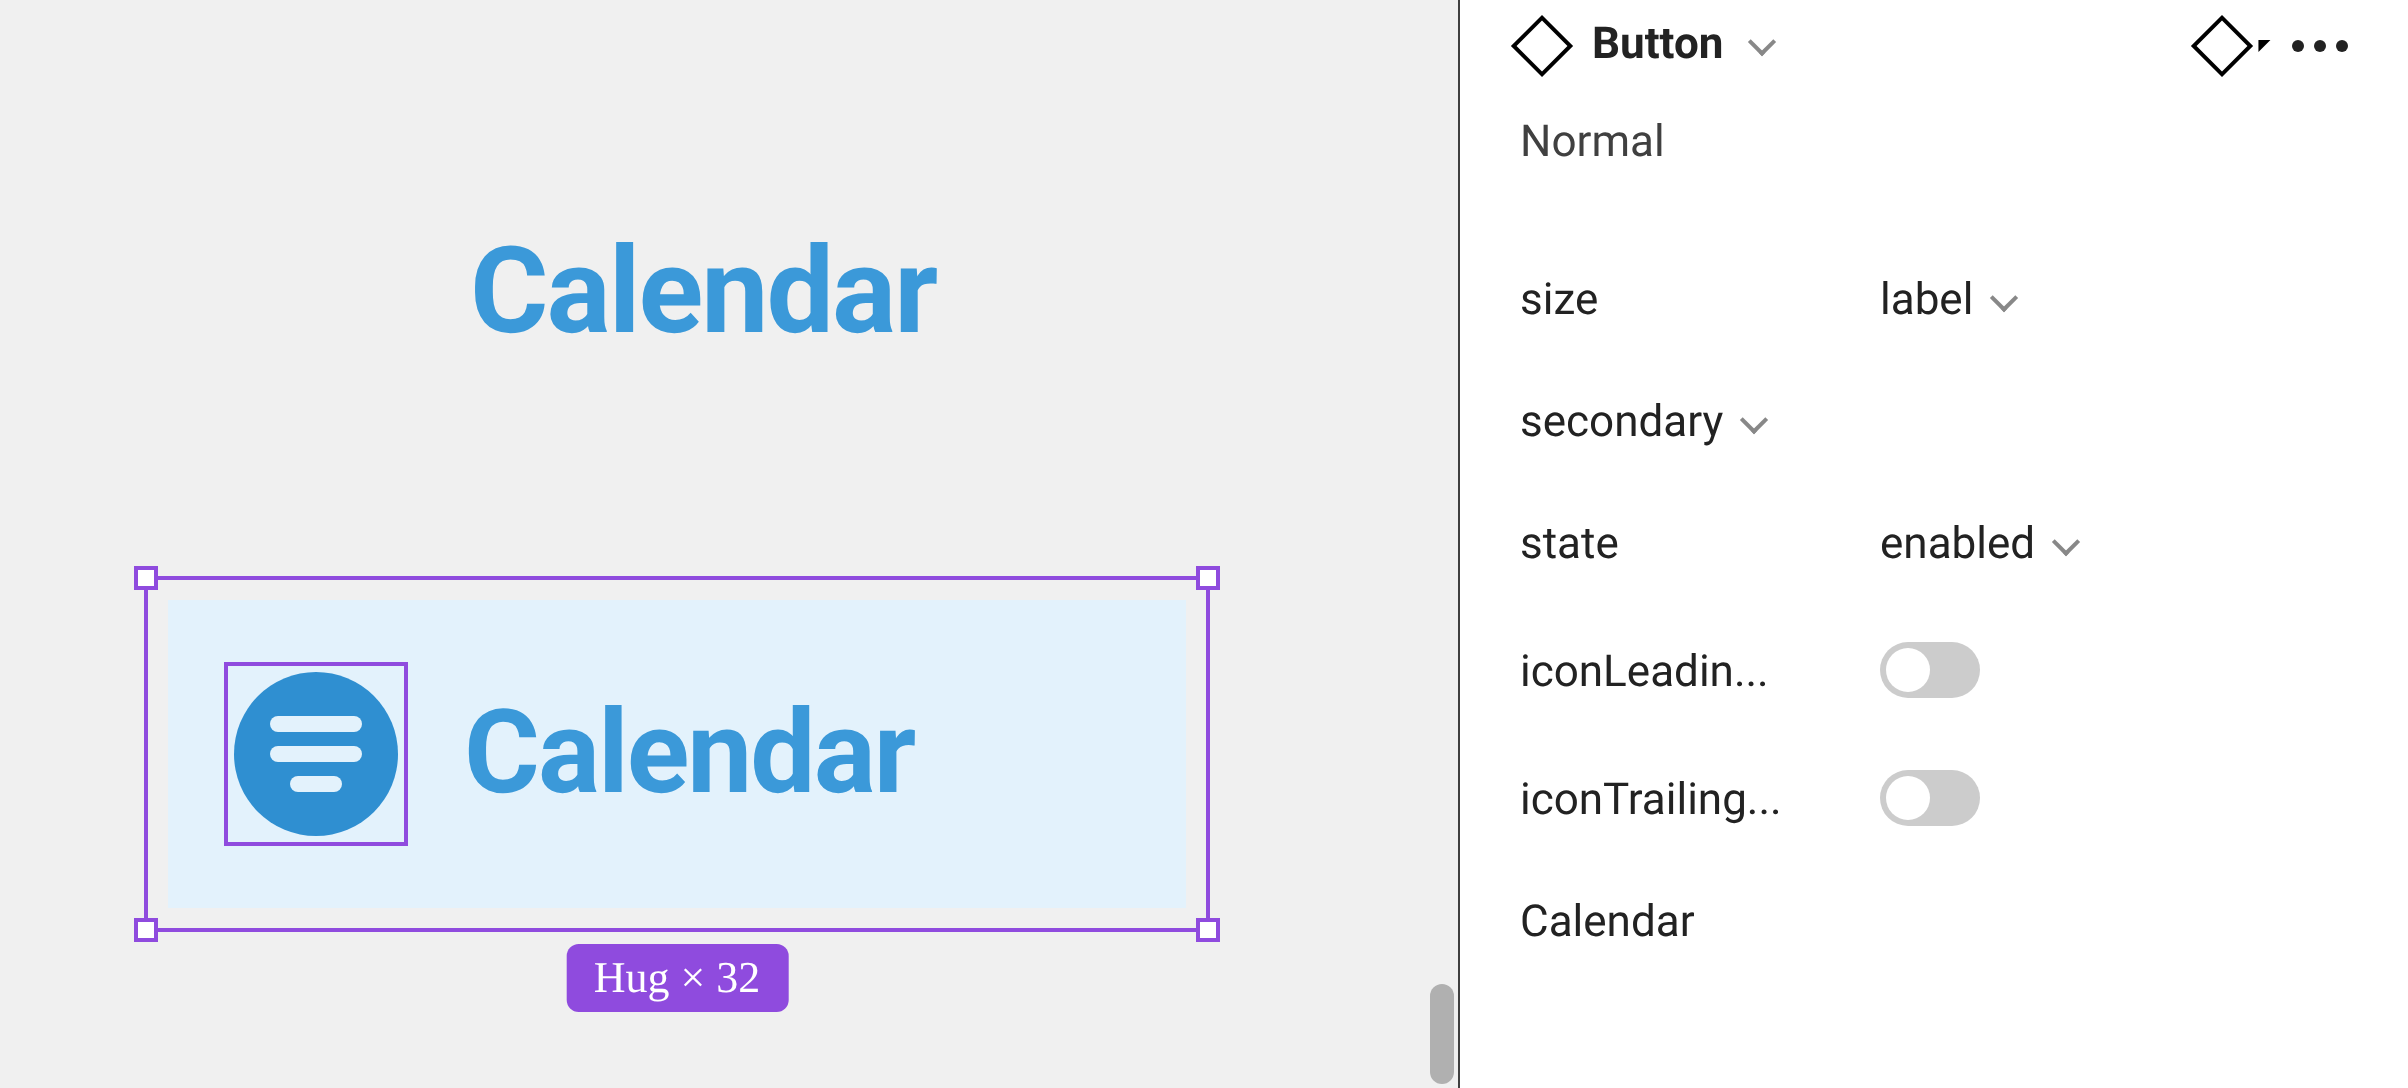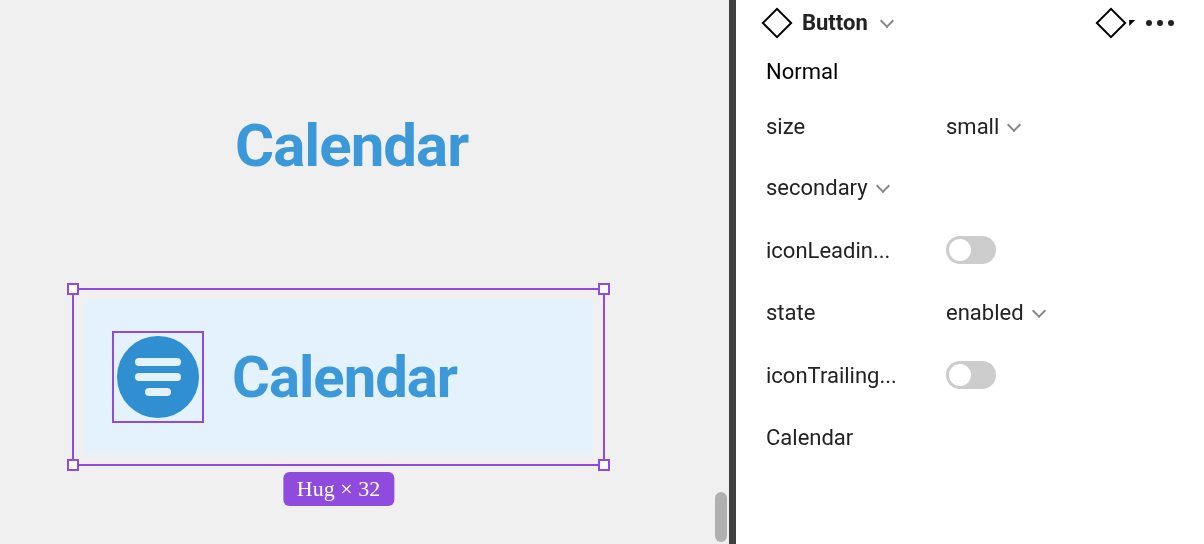--- a/index.html
+++ b/index.html
@@ -99,21 +99,21 @@
       right: 2px;
       bottom: 2px;
       width: 12px;
       height: 50px;
       background: #b0b0b0;
       border-radius: 6px;
     }
     .inspector {
       width: 475px;
       background: #fff;
-      border-left: 7px solid #404040;
+      border-left: 1px solid #404040;
       padding: 10px 30px 10px 30px;
       display: flex;
       flex-direction: column;
       position: relative;
     }
     .inspector-header {
       display: flex;
       align-items: center;
       justify-content: space-between;
       padding-bottom: 24px;
@@ -166,26 +166,26 @@
     }
     .kebab {
       display: flex;
       gap: 5px;
     }
     .kebab span {
       width: 6px; height: 6px; background: #222; border-radius: 50%;
     }
     .state-label {
       font-size: 22px;
-      color: #000000;
-      margin-bottom: 12px;
+      color: #404040;
+      margin-bottom: 36px;
     }
     .prop-row {
       display: flex;
-      align-items: center;
+      align-items: flex-end;
       padding: 18px 0;
     }
     .prop-name {
       width: 180px;
       font-size: 22px;
       color: #222;
       white-space: nowrap;
       overflow: hidden;
       text-overflow: ellipsis;
     }
@@ -261,50 +261,50 @@
           <span></span>
       </div>
     </div>
   </div>
 
   <div class="state-label">Normal</div>
 
   <div class="prop-row">
     <div class="prop-name">size</div>
     <div class="prop-value">
-      <span>small</span>
+      <span>label</span>
       <span class="chevron"></span>
     </div>
   </div>
 
   <div class="prop-row">
     <div class="prop-value">
       <span>secondary</span>
       <span class="chevron"></span>
     </div>
   </div>
 
   <div class="prop-row">
+    <div class="prop-name">state</div>
+    <div class="prop-value">
+      <span>enabled</span>
+      <span class="chevron"></span>
+    </div>
+  </div>
+
+  <div class="prop-row">
     <div class="prop-name">iconLeadin...</div>
     <div class="prop-value">
       <div class="toggle">
         <div class="toggle-knob"></div>
       </div>
     </div>
   </div>
 
   <div class="prop-row">
-    <div class="prop-name">state</div>
-    <div class="prop-value">
-      <span>enabled</span>
-      <span class="chevron"></span>
-    </div>
-  </div>
-
-  <div class="prop-row">
     <div class="prop-name">iconTrailing...</div>
     <div class="prop-value">
       <div class="toggle">
         <div class="toggle-knob"></div>
       </div>
     </div>
   </div>
 
   <div class="prop-row">
     <div class="prop-value">

